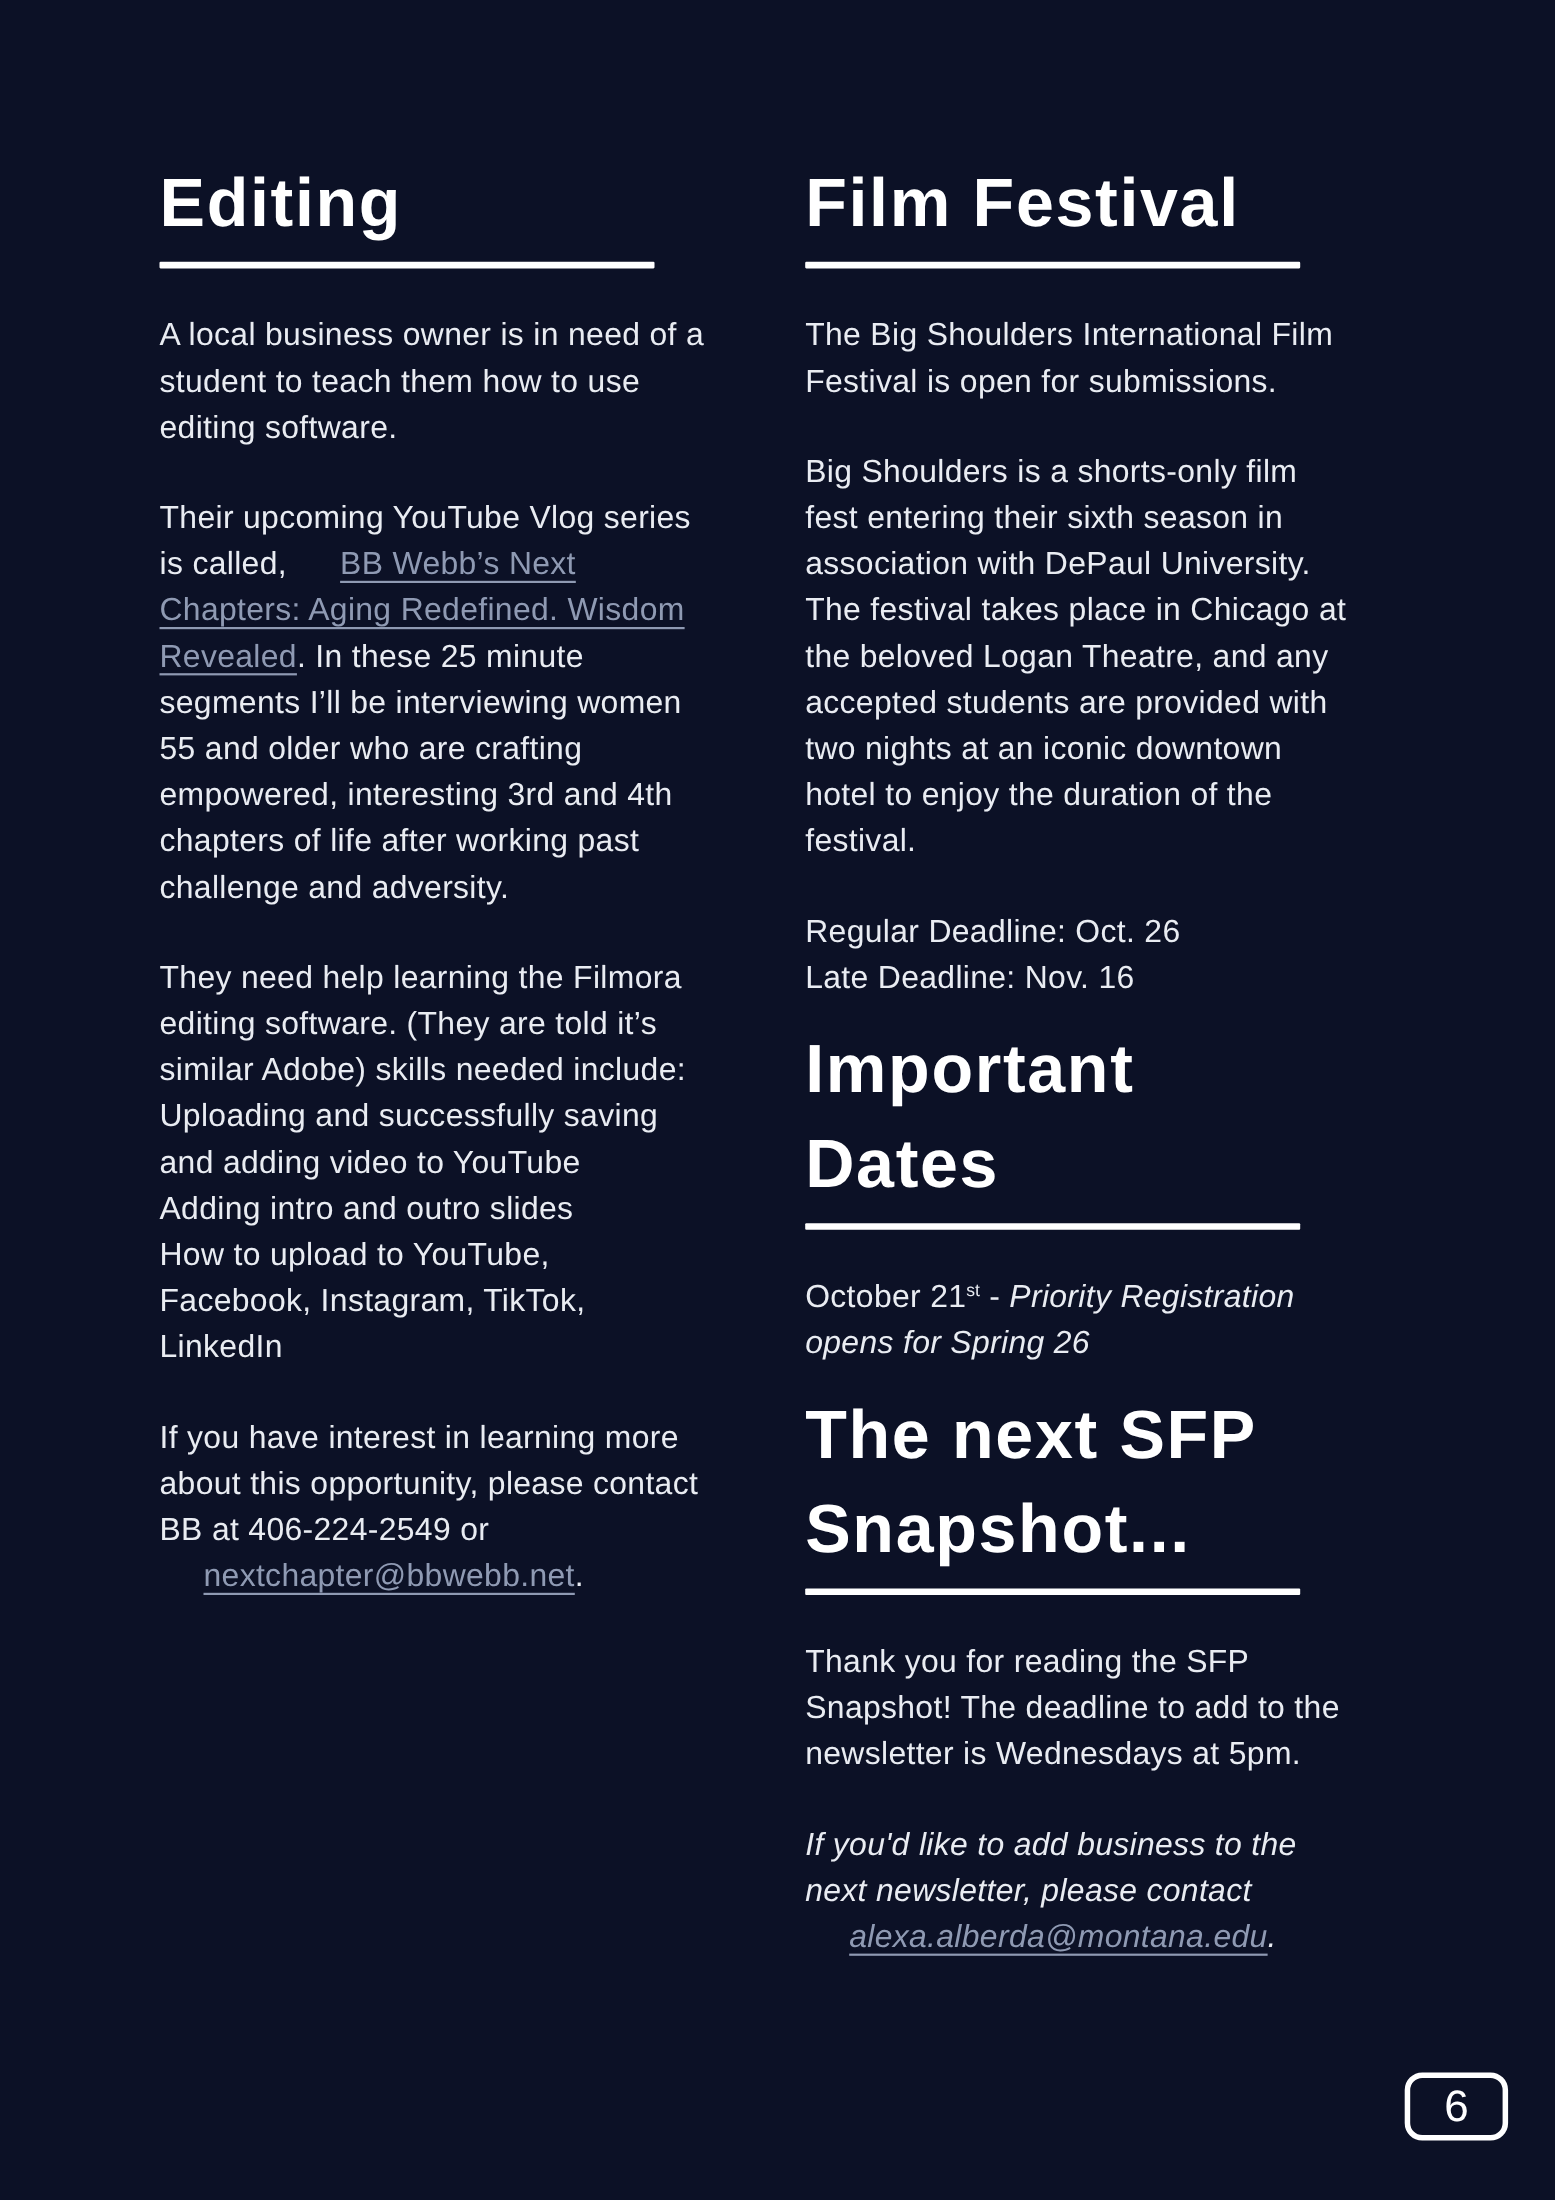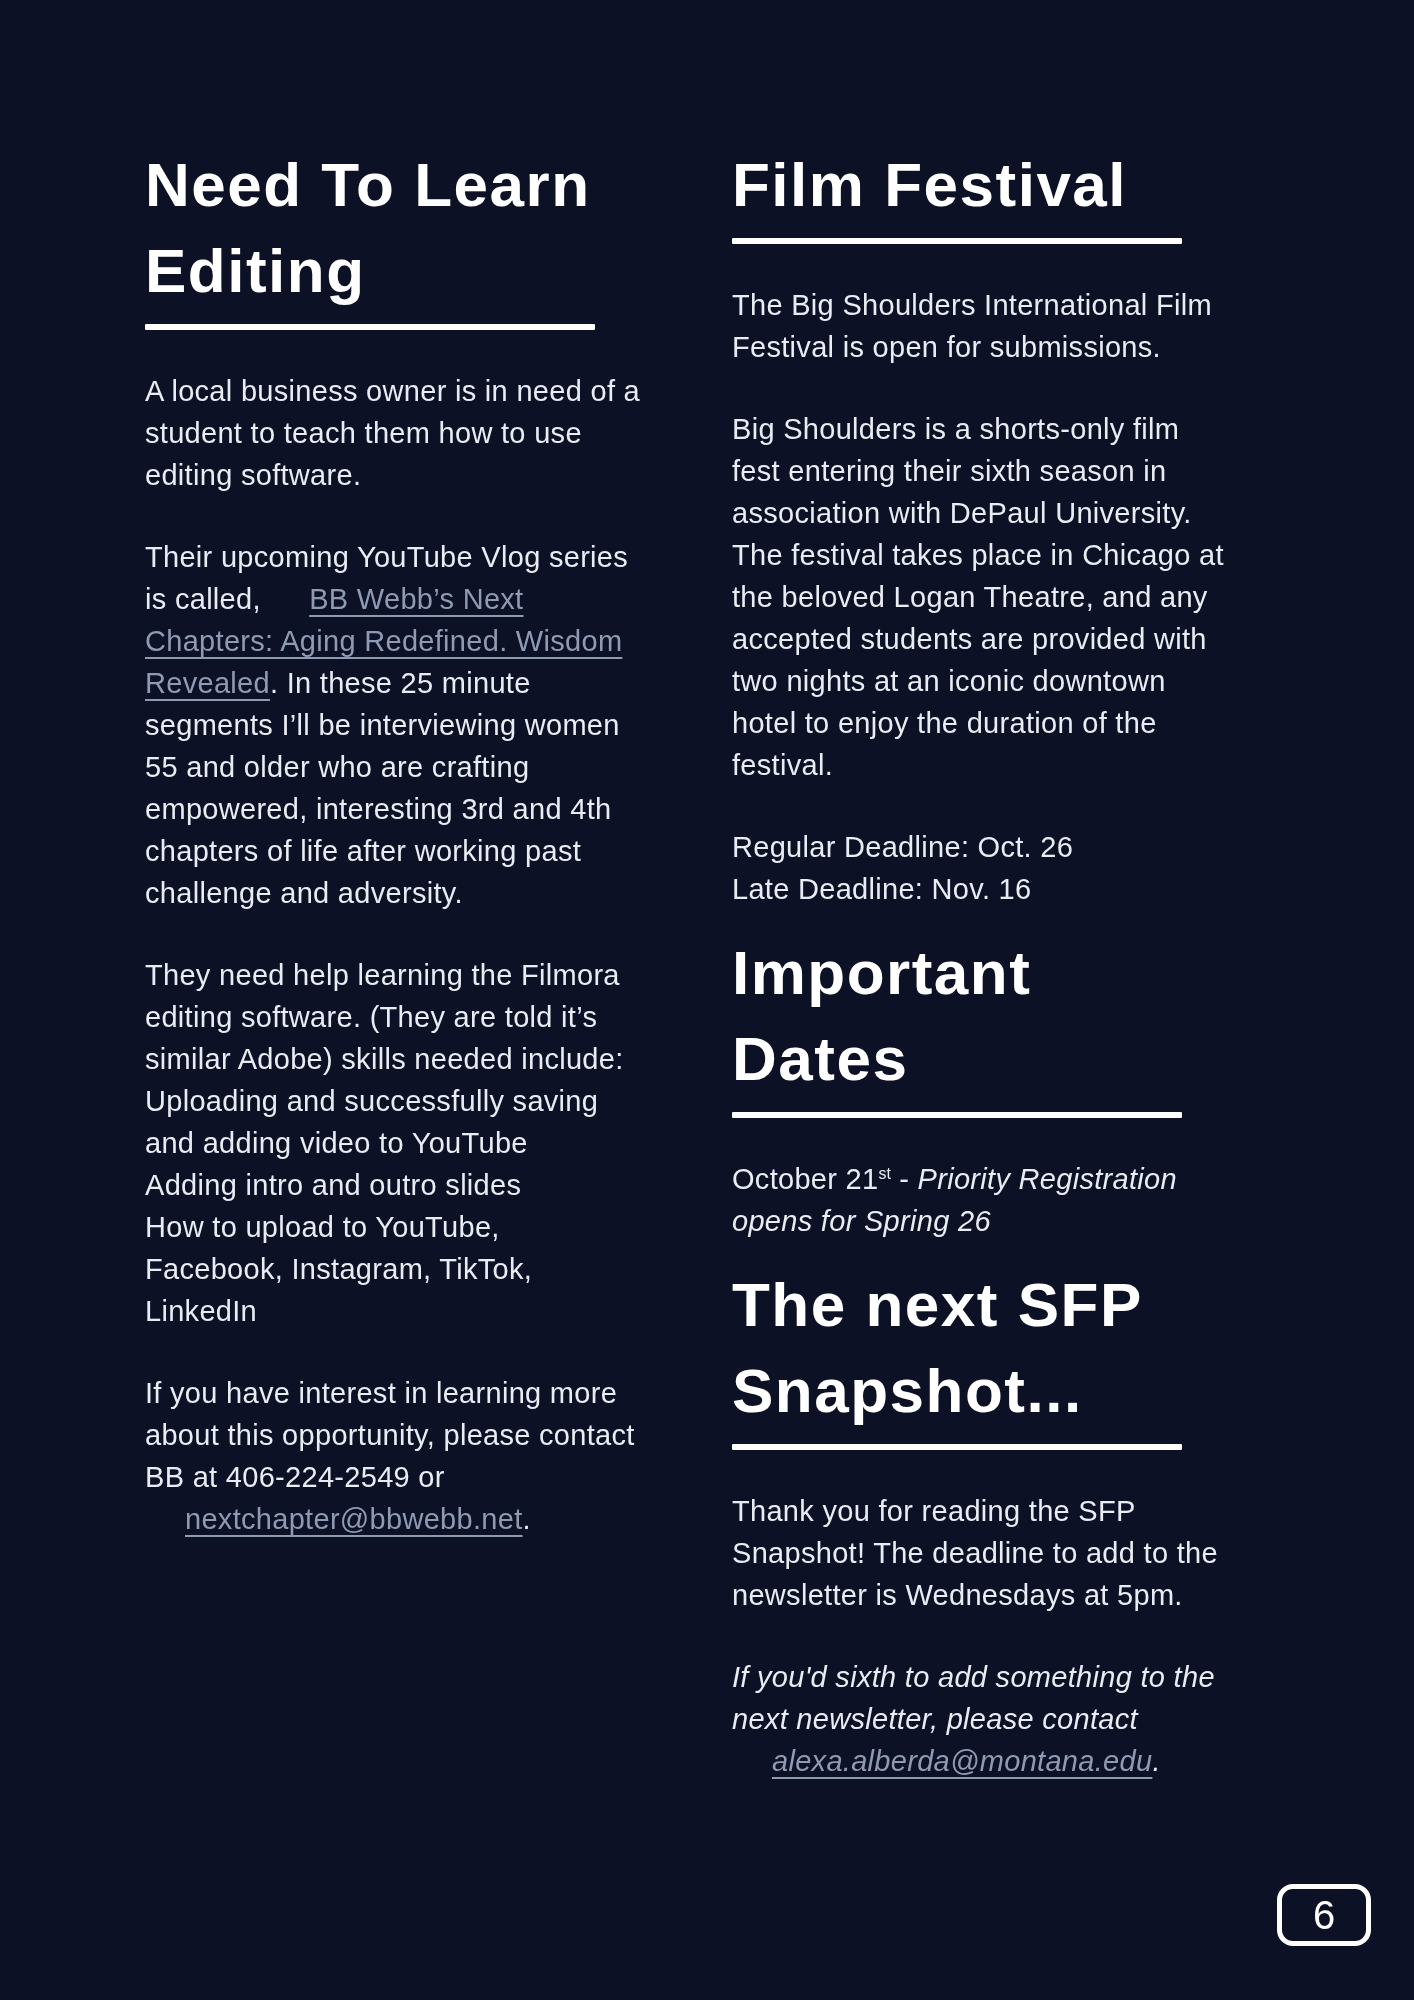--- a/index.html
+++ b/index.html
@@ -74,21 +74,20 @@
     line-height: 1;
   }
 </style>
 </head>
 <body>
 
 <div class="page">
 
   <section class="col col-left">
     <h1 class="sec first">
-      <span class="hl">Need To Learn</span>
       <span class="hl">Editing</span>
     </h1>
     <div class="divider"></div>
 
     <p class="after-divider">A local business owner is in need of a student to teach them how to use editing software.</p>
 
     <p><span>Their upcoming YouTube Vlog series is called, </span><a class="lnk">BB Webb’s Next Chapters: Aging Redefined. Wisdom Revealed</a><span>. In these 25 minute segments I’ll be interviewing women 55 and older who are crafting empowered, interesting 3rd and 4th chapters of life after working past challenge and adversity.</span></p>
 
     <p>
       <span class="blk">They need help learning the Filmora editing software. (They are told it’s similar Adobe) skills needed include:</span>
@@ -125,20 +124,20 @@
     <p class="after-divider"><span>October 21</span><sup class="ord">st</sup><span> - </span><em>Priority Registration opens for Spring 26</em></p>
 
     <h1 class="sec">
       <span class="hl">The next SFP</span>
       <span class="hl">Snapshot...</span>
     </h1>
     <div class="divider"></div>
 
     <p class="after-divider">Thank you for reading the SFP Snapshot! The deadline to add to the newsletter is Wednesdays at 5pm.</p>
 
-    <p><em><span>If you'd sixth to add something to the next newsletter, please contact </span><a class="lnk">alexa.alberda@montana.edu</a><span>.</span></em></p>
+    <p><em><span>If you'd like to add business to the next newsletter, please contact </span><a class="lnk">alexa.alberda@montana.edu</a><span>.</span></em></p>
   </section>
 
   <div class="badge">
     <span>6</span>
   </div>
 
 </div>
 
 </body></html>

